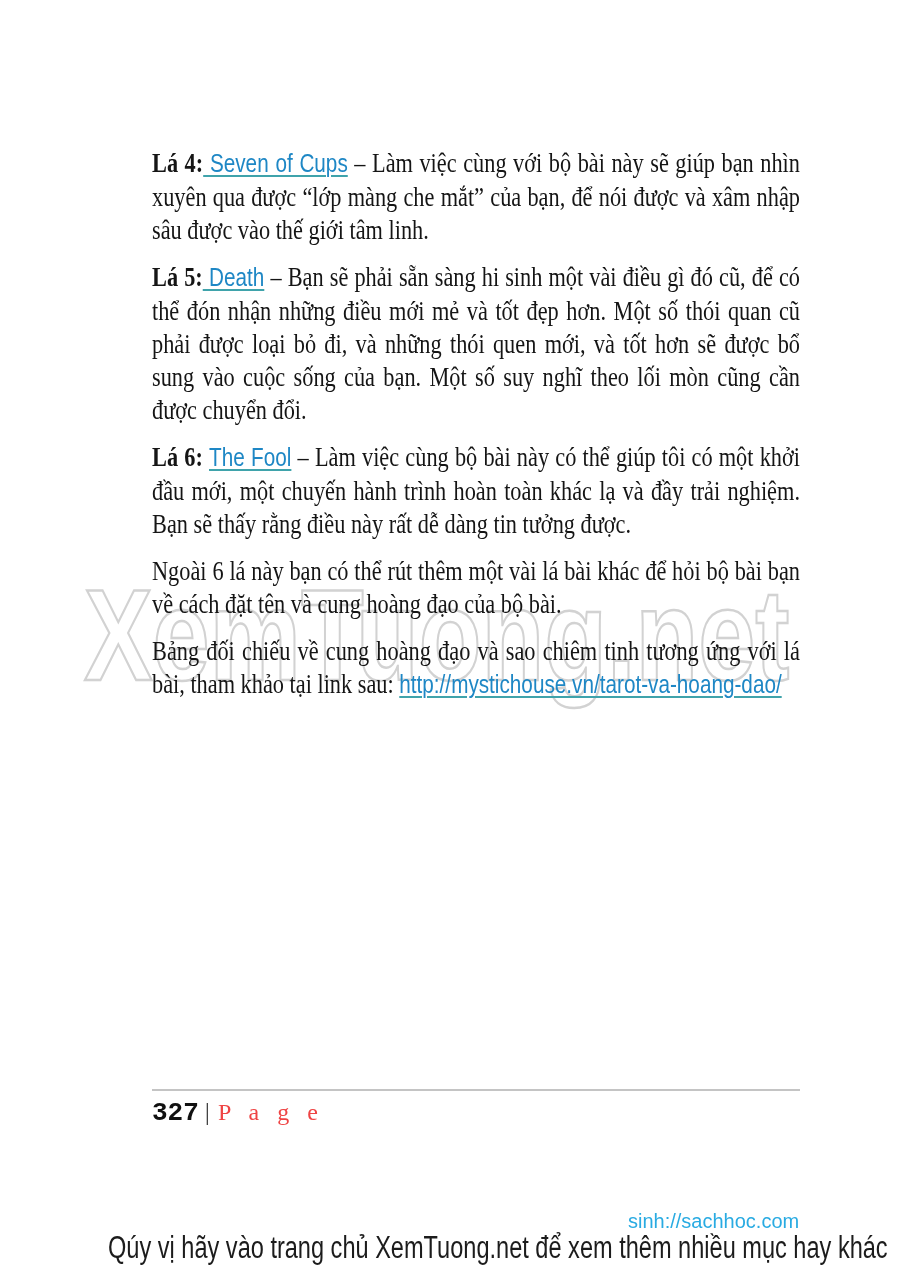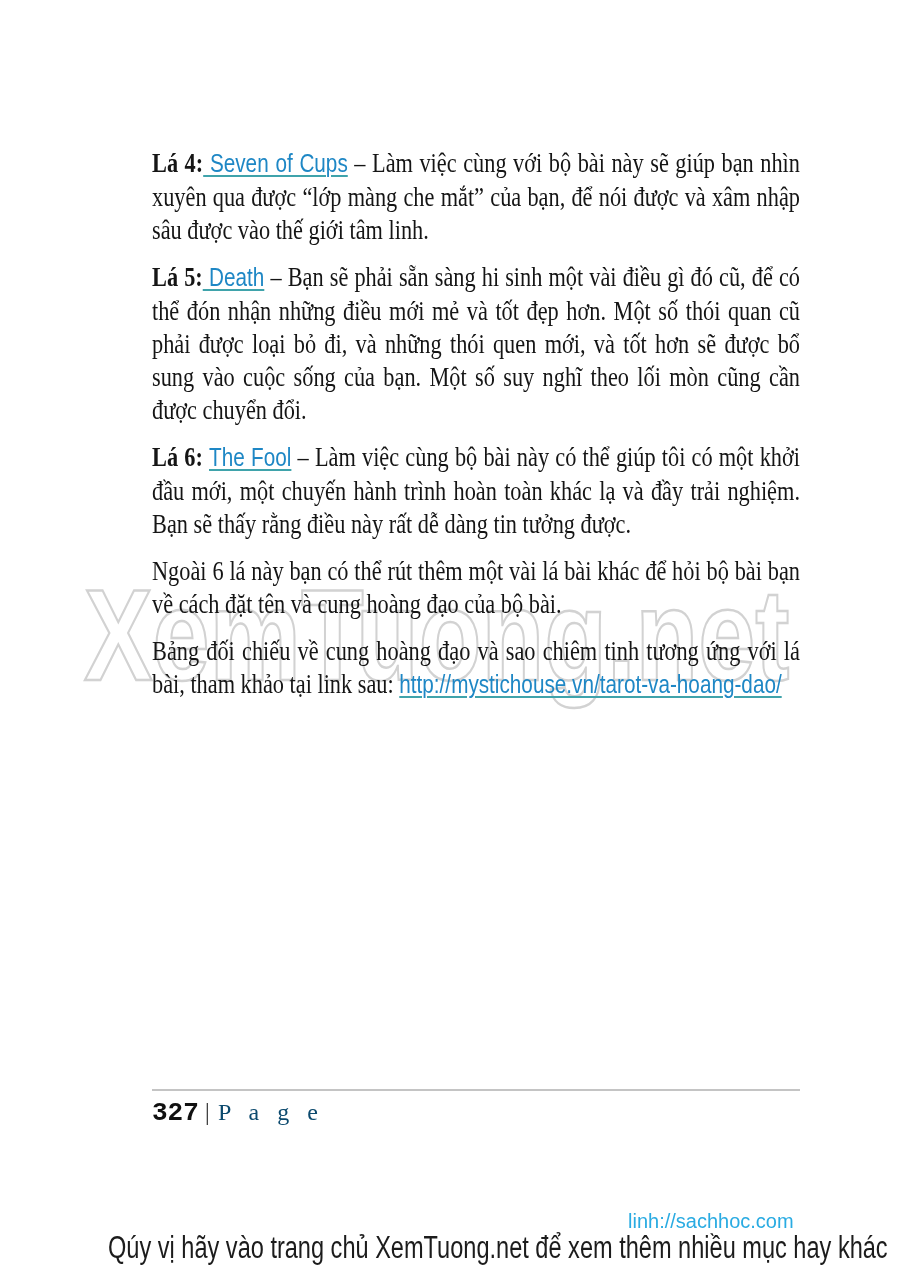--- a/index.html
+++ b/index.html
@@ -53,21 +53,21 @@
   }
 
   
   .pagefoot {
     position:absolute; left:152px; top:1089px; width:648px; z-index:1;
   }
   .pagefoot .rule { border-top:2px solid #c4c4c4; height:0; }
   .pagefoot .pf-text { margin-top:6px; font-size:26px; color:#1a1a1a; }
   .pf-num { font-weight:bold; color:#111111;font-family:Liberation Mono, monospace; }
   .pf-sep { color:#444444; margin:0 8px 0 6px; font-weight:normal; }
-  .pf-word { color:#0c4a6e; letter-spacing:6px; font-size:24px; }
+  .pf-word { color:#ef4444; letter-spacing:6px; font-size:24px; }
 
   
   .sachhoc {
     position:absolute; left:628px; top:1210px;
     font-family:"Liberation Sans", sans-serif;
     font-size:20px;
     color:#29abe2;
     text-decoration:none;
     z-index:2;
     cursor:pointer;
@@ -106,15 +106,15 @@
   <p><span>Bảng đối chiếu về cung hoàng đạo và sao chiêm tinh tương ứng với lá bài, tham khảo tại link sau:</span>
 <a class="doclink">http://mystichouse.vn/tarot-va-hoang-dao/</a></p>
 
 </div>
 
 <div class="pagefoot">
   <div class="rule"></div>
   <div class="pf-text"><span class="pf-num">327</span><span class="pf-sep">|</span><span class="pf-word">P a g e</span></div>
 </div>
 
-<a class="sachhoc">linh://sachhoc.com</a>
+<a class="sachhoc">sinh://sachhoc.com</a>
 
 <div class="promo">Qúy vị hãy vào trang chủ XemTuong.net để xem thêm nhiều mục hay khác</div>
 
 </body></html>

